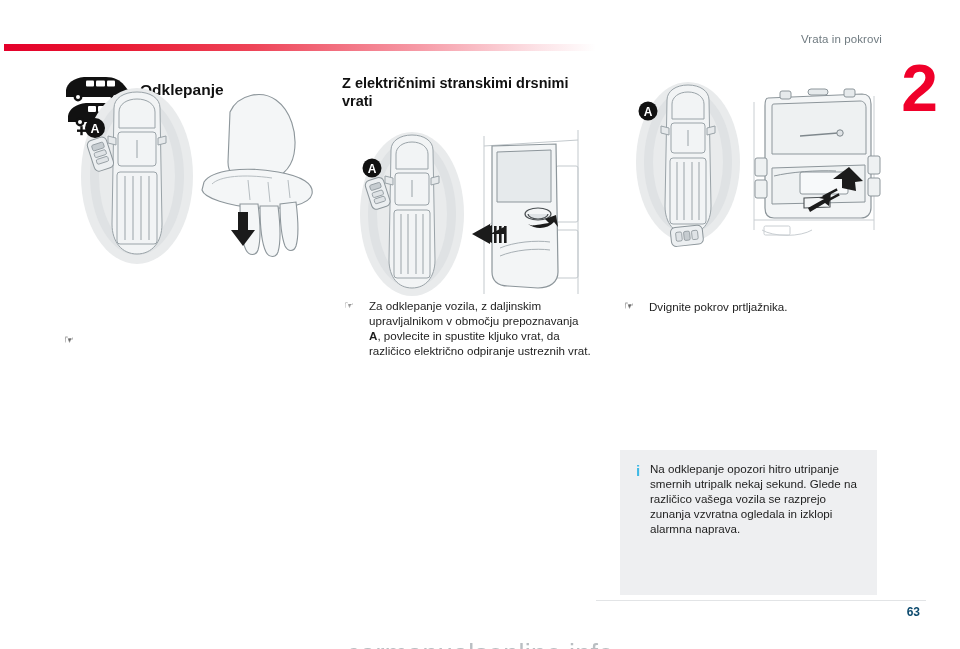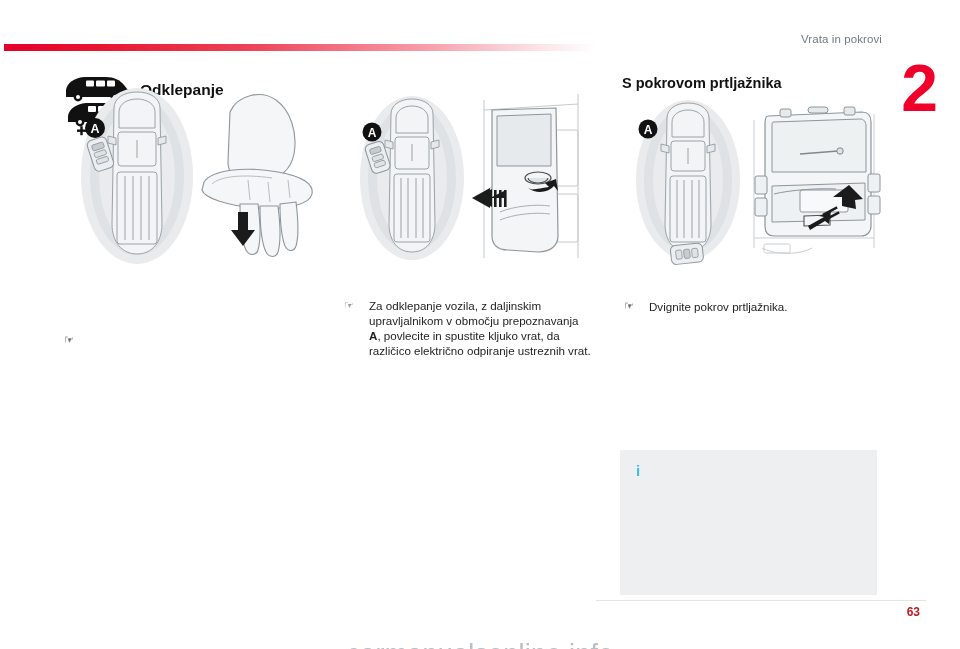--- a/index.html
+++ b/index.html
@@ -153,21 +153,21 @@
     color: #1d1d1d;
   }
 
   
   .page-number {
     position: absolute;
     right: 40px;
     top: 605px;
     font-size: 12px;
     font-weight: bold;
-    color: #b91c1c;
+    color: #0c4a6e;
   }
   .watermark {
     position: absolute;
     left: 0;
     top: 599px;
     width: 960px;
     text-align: center;
     font-size: 27px;
     color: #b9bec2;
     letter-spacing: .2px;
@@ -308,20 +308,21 @@
     <li>
       <span class="marker">☞</span>
     </li>
     <li>
       <span class="marker">☞</span>
     </li>
   </ul>
 </div>
 
 <div class="col col-mid">
+  <h2 class="section-title">Z električnimi stranskimi drsnimi vrati</h2>
 
   <div class="illus illus-mid">
     <svg width="262" height="175" viewBox="0 0 262 175">
 
       <ellipse cx="70" cy="88" rx="52" ry="82" fill="#e9ebec"></ellipse>
       <ellipse cx="70" cy="88" rx="44" ry="74" fill="#dfe2e4"></ellipse>
       <ellipse cx="70" cy="88" rx="35" ry="65" fill="#e9ebec"></ellipse>
 
       <g fill="#f2f4f5" stroke="#9aa3a8" stroke-width="1">
         <path d="M49 24 C49 15 58 9 70 9 C82 9 91 15 91 24 L93 134 C93 151 84 162 70 162 C56 162 47 151 47 134 Z"></path>
@@ -394,21 +395,20 @@
 
   <ul class="bullet-list list-mid">
     <li>
       <span class="marker">☞</span>
       <span>Za odklepanje vozila, z daljinskim upravljalnikom v območju prepoznavanja </span><b class="inline-bold">A</b><span>, povlecite in spustite kljuko vrat, da različico električno odpiranje ustreznih vrat.</span>
     </li>
   </ul>
 </div>
 
 <div class="col col-right">
-  <h2 class="section-title">S pokrovom prtljažnika</h2>
 
   <div class="illus illus-right">
     <svg width="262" height="175" viewBox="0 0 262 175">
 
       <ellipse cx="66" cy="82" rx="52" ry="80" fill="#e9ebec"></ellipse>
       <ellipse cx="66" cy="82" rx="44" ry="72" fill="#dfe2e4"></ellipse>
       <ellipse cx="66" cy="82" rx="35" ry="63" fill="#e9ebec"></ellipse>
 
       <g fill="#f2f4f5" stroke="#9aa3a8" stroke-width="1">
         <path d="M45 20 C45 11 54 5 66 5 C78 5 87 11 87 20 L89 126 C89 143 80 154 66 154 C52 154 43 143 43 126 Z"></path>
@@ -499,17 +499,18 @@
     </li>
     <li>
       <span class="marker">☞</span>
       <span>Dvignite pokrov prtljažnika.</span>
     </li>
   </ul>
 </div>
 
 <div class="info-box">
   <div class="info-icon">i</div>
+  <div class="info-text">Na odklepanje opozori hitro utripanje smernih utripalk nekaj sekund. Glede na različico vašega vozila se razprejo zunanja vzvratna ogledala in izklopi alarmna naprava.</div>
 </div>
 
 <div class="footer-rule"></div>
 <div class="page-number">63</div>
 <div class="watermark">carmanualsonline.info</div>
 
 </body></html>

